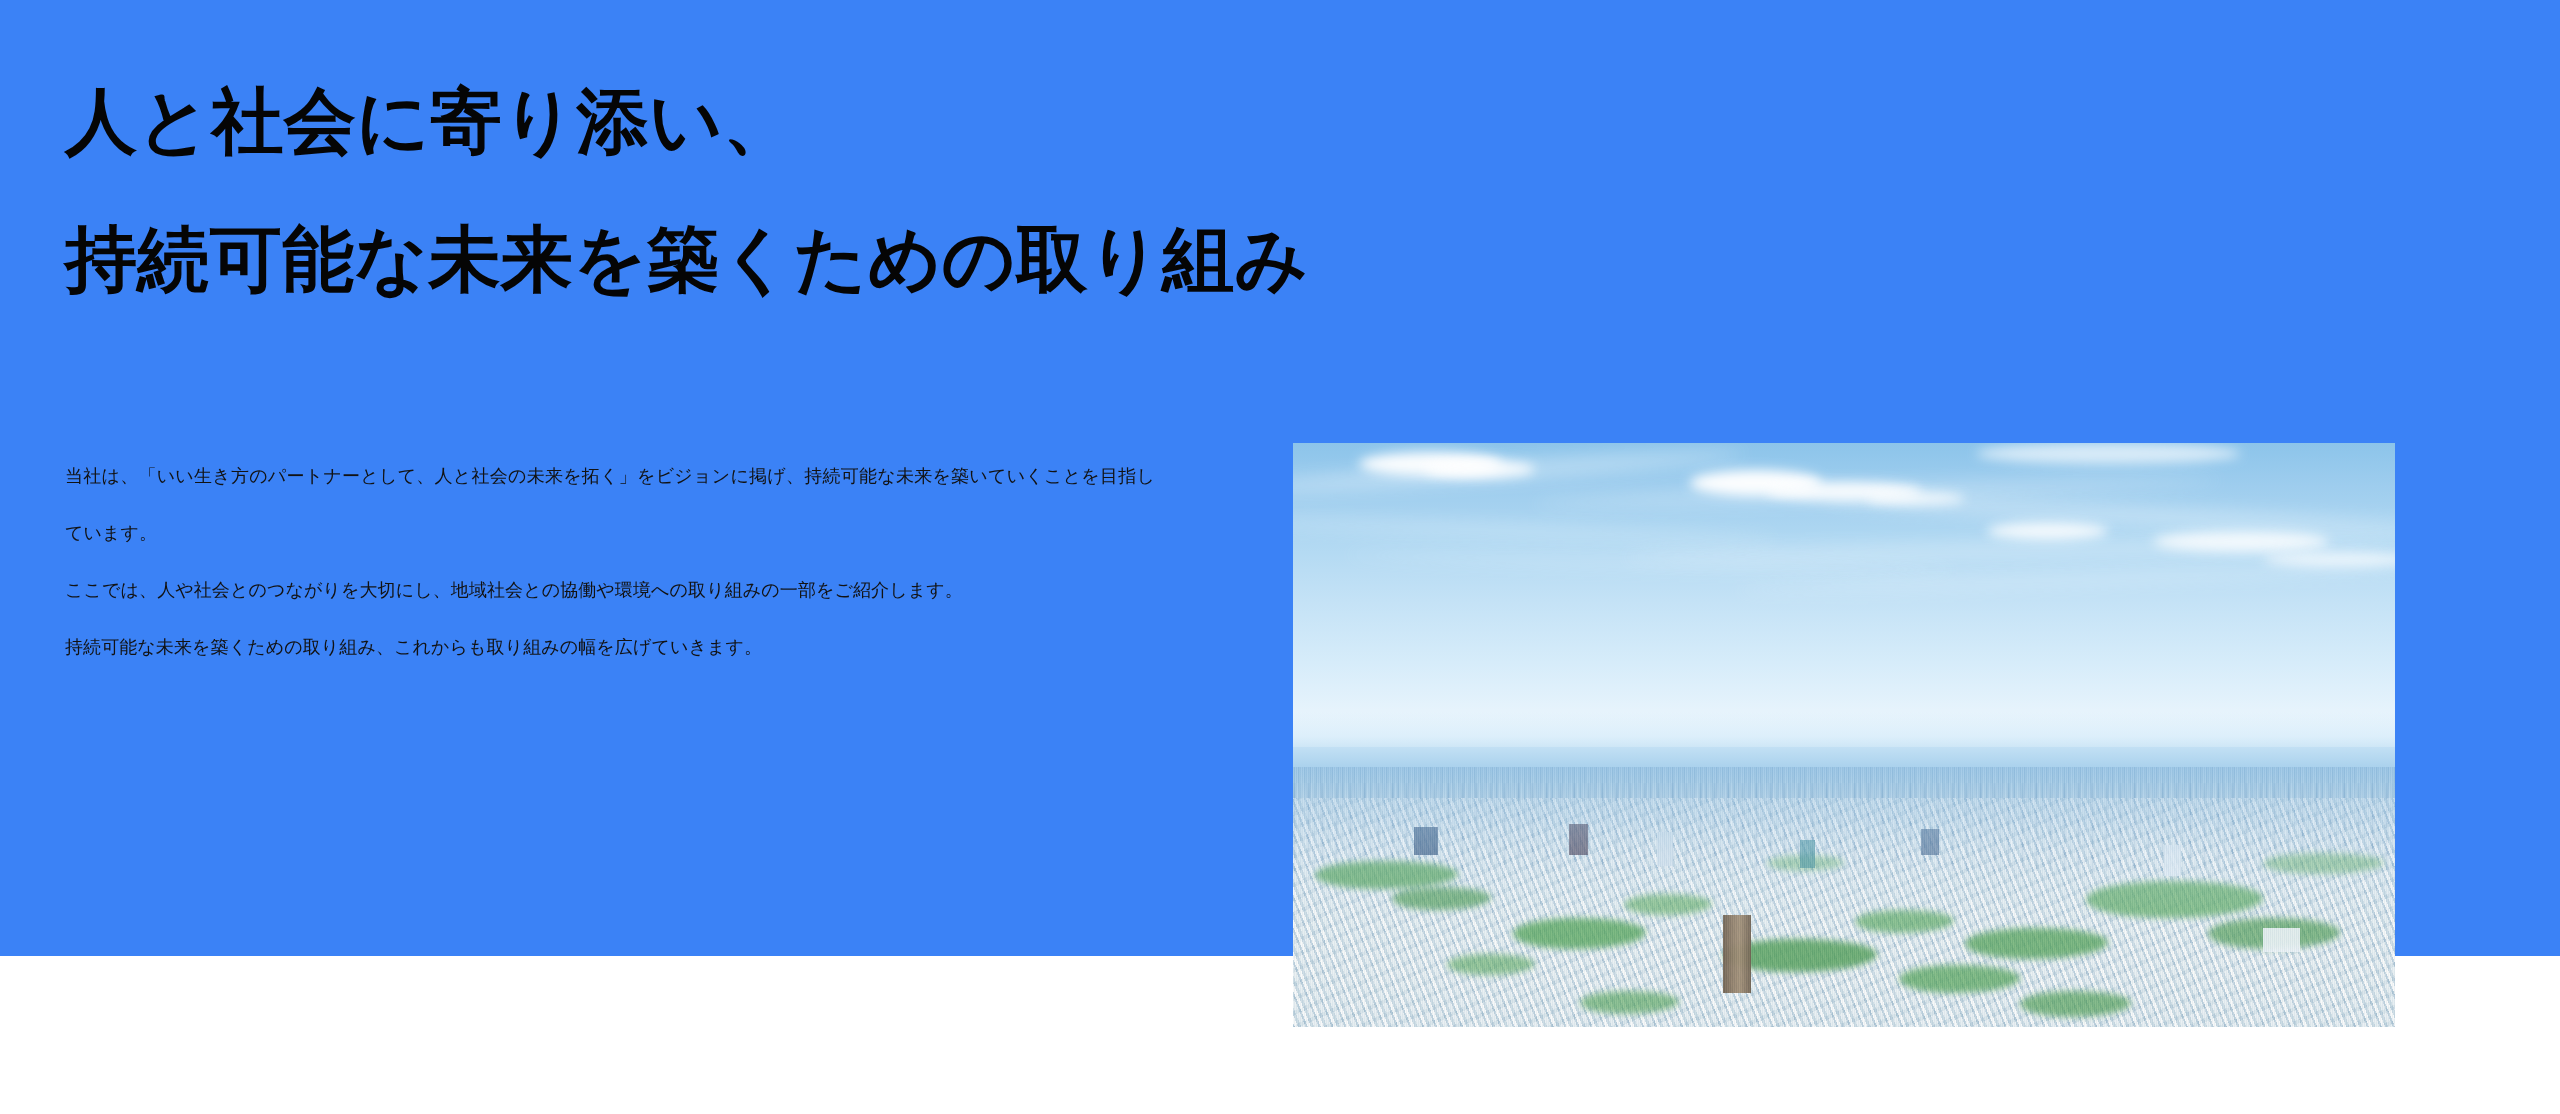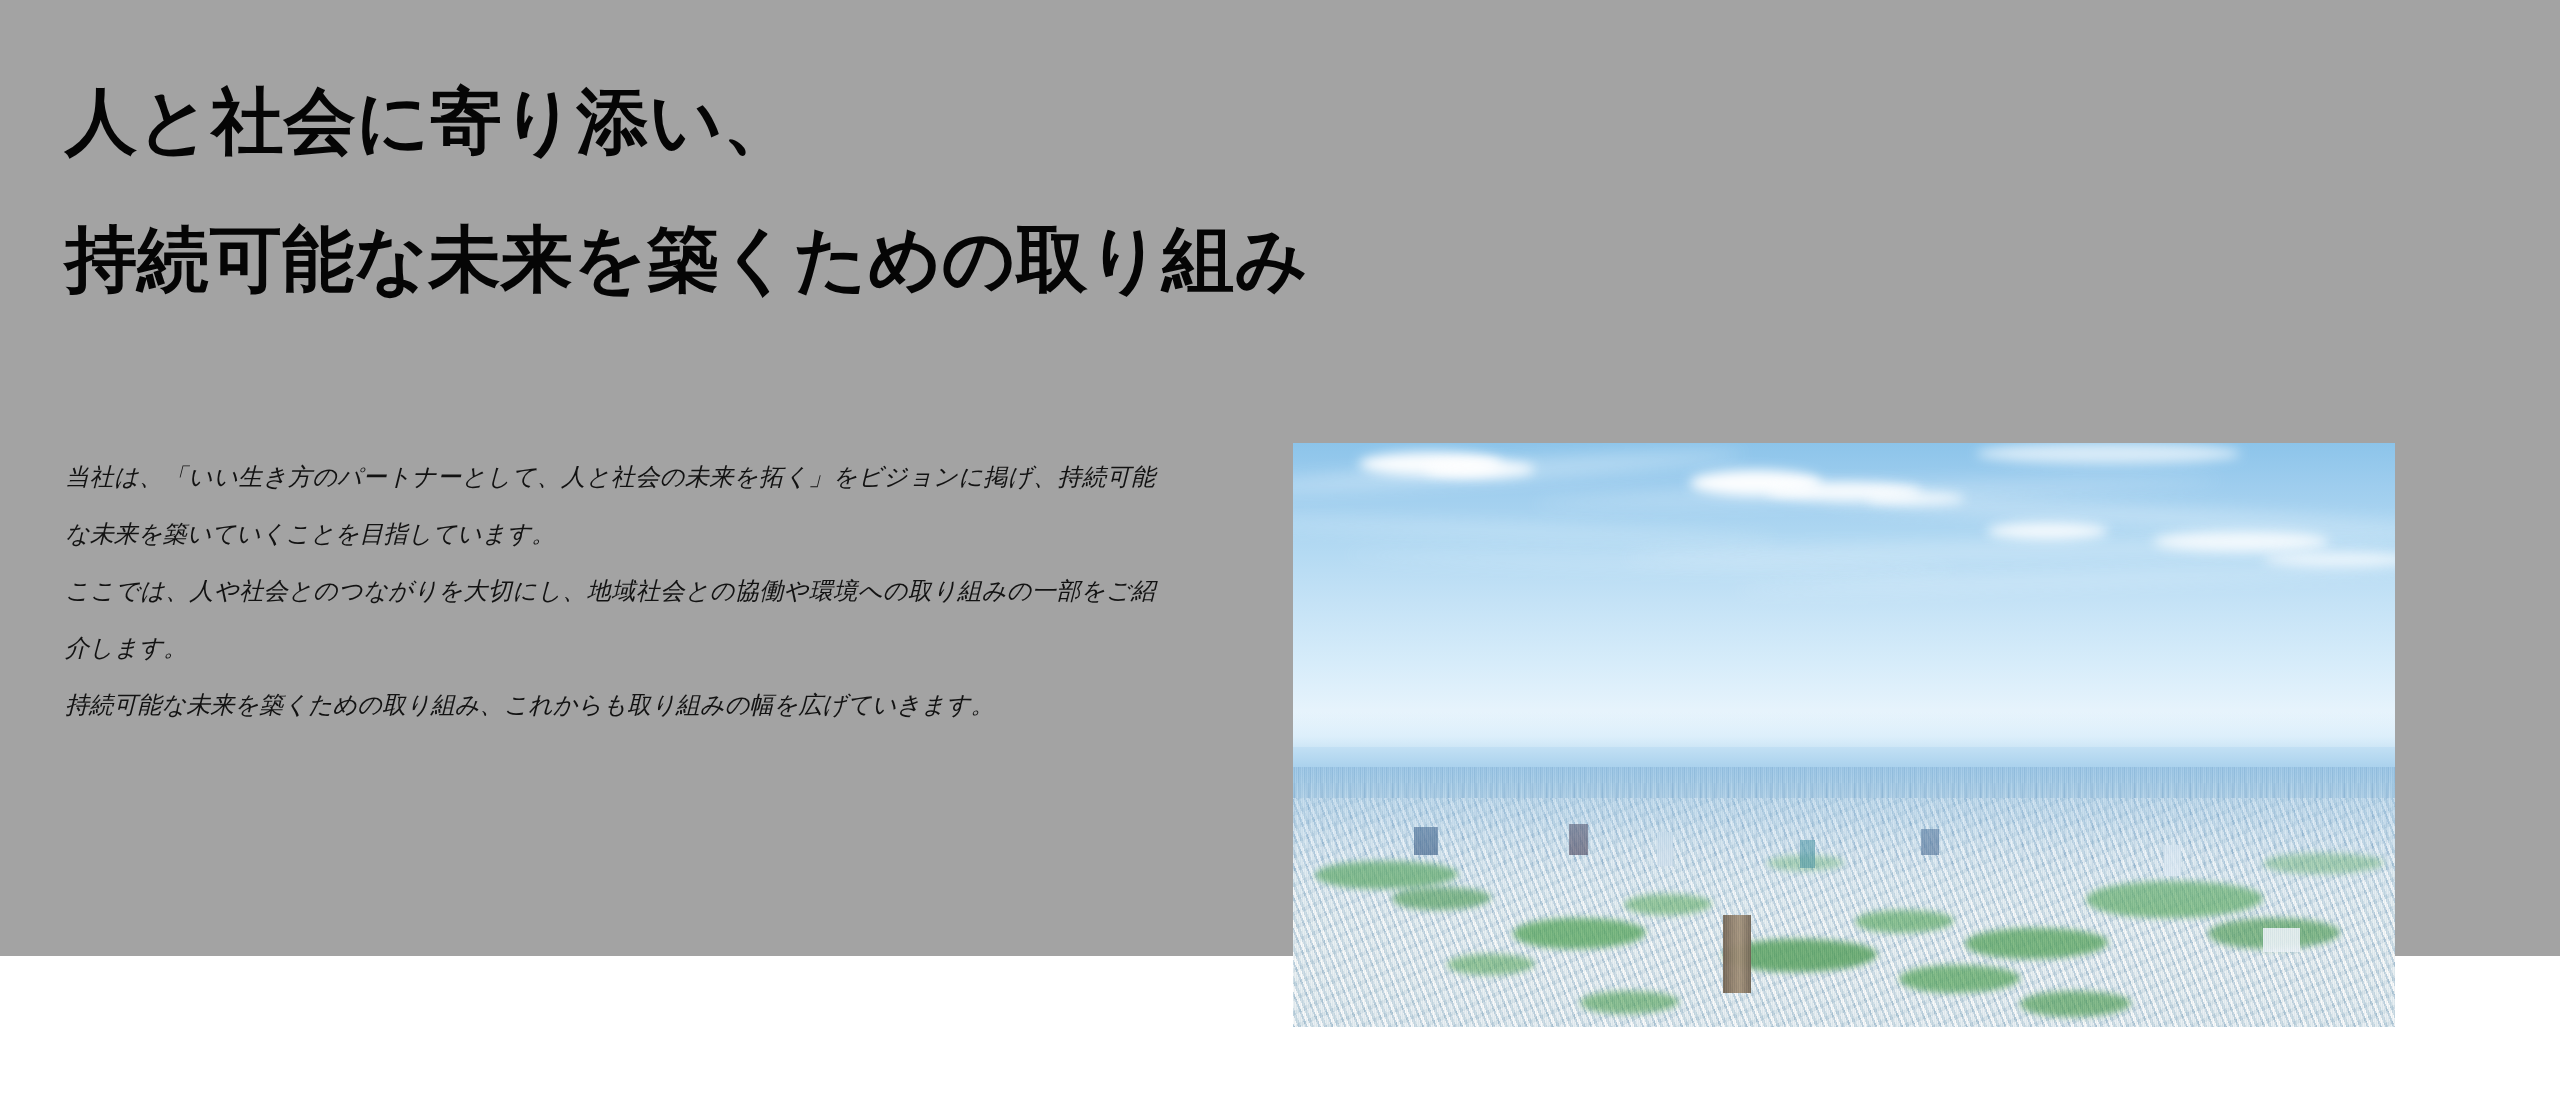--- a/index.html
+++ b/index.html
@@ -15,21 +15,21 @@
   body {
     font-family:"Liberation Sans","DejaVu Sans",sans-serif;
     color:#111111;
     -webkit-font-smoothing:antialiased;
   }
 
   .page {
     position:relative;
     width:2560px;
     height:956px;
-    background:#a3a3a3;
+    background:#3b82f6;
   }
 
   
   .page-heading {
     position:absolute;
     left:65px;
     top:52px;
     width:2000px;
   }
   .heading-line {
@@ -43,28 +43,27 @@
   }
 
   
   .intro-text {
     position:absolute;
     left:65px;
     top:448px;
     width:1090px;
   }
   .intro-paragraph {
-    font-size:24px;
+    font-size:18px;
     line-height:57px;
     font-weight:400;
     letter-spacing:0.005em;
     color:#121212;
     text-align:justify;
     text-justify:inter-character;
-    font-style:italic;
   }
 
   
   .hero-figure {
     position:absolute;
     left:1293px;
     top:443px;
     width:1102px;
     height:584px;
     overflow:hidden;

